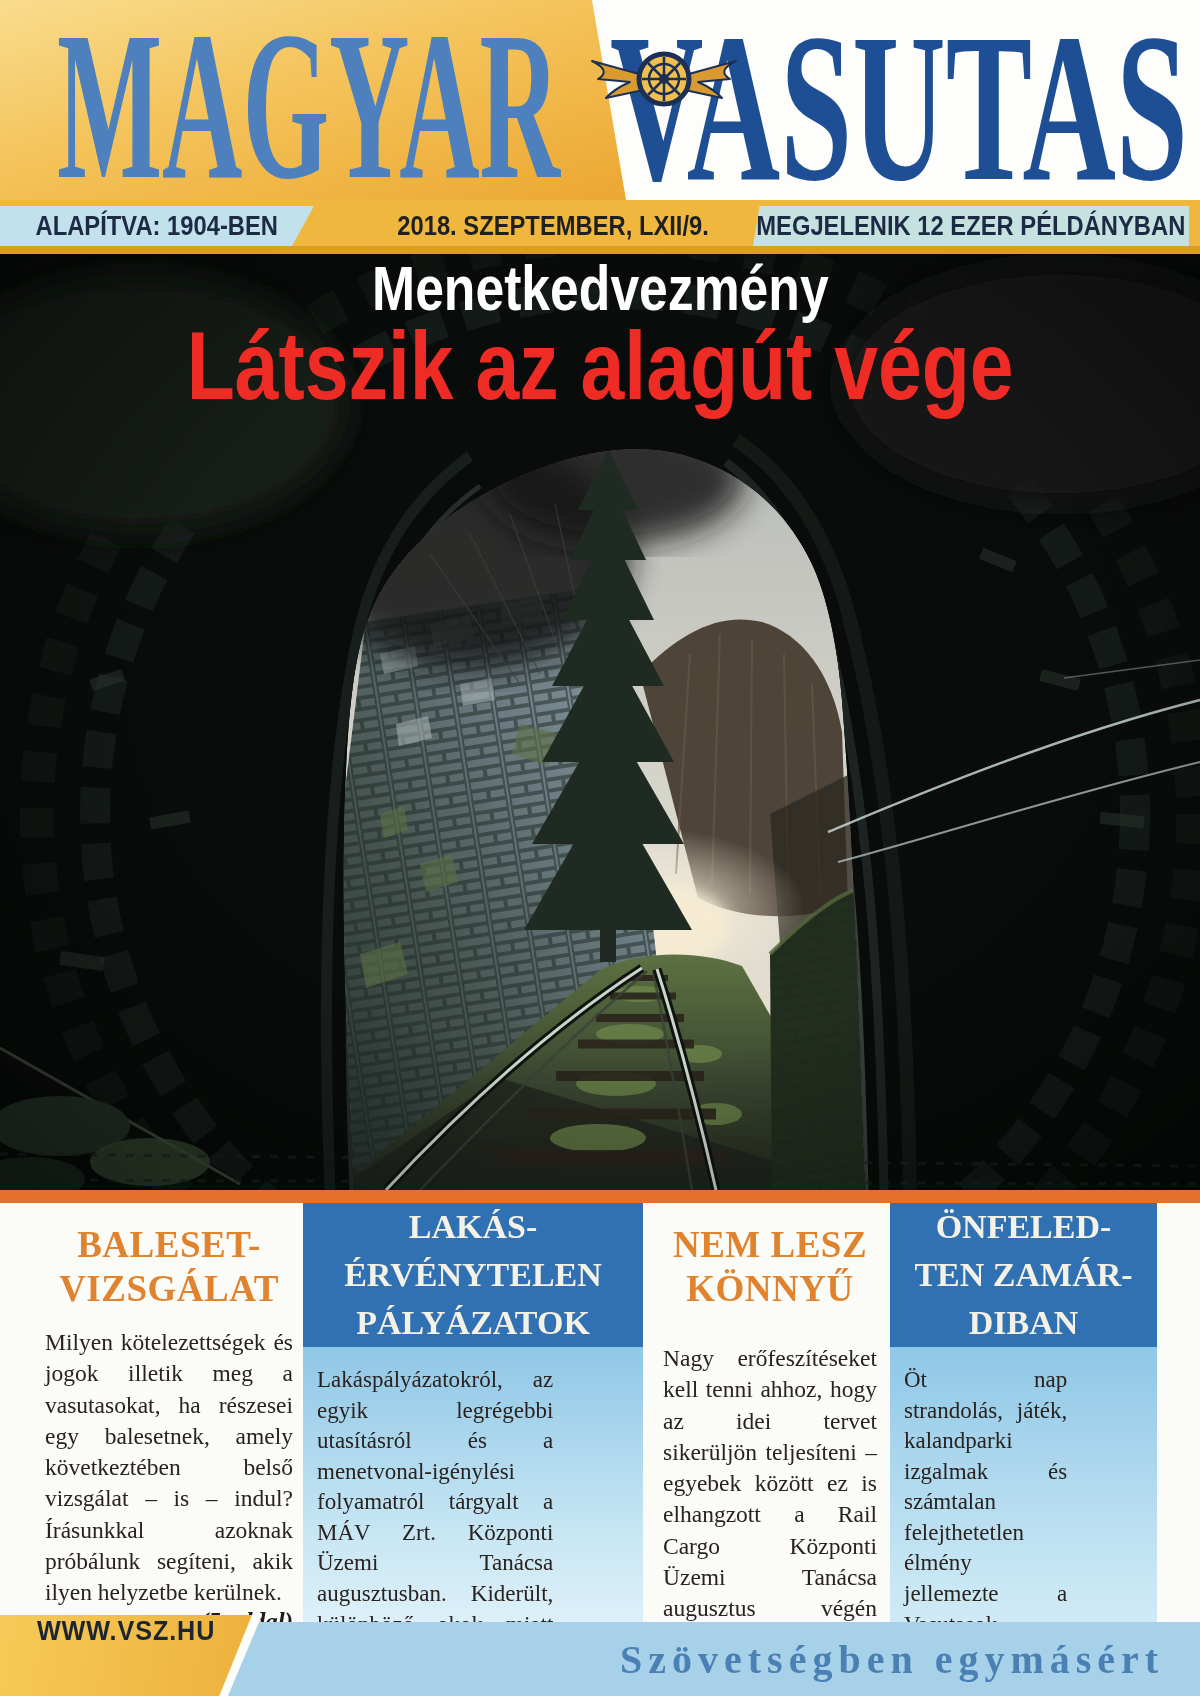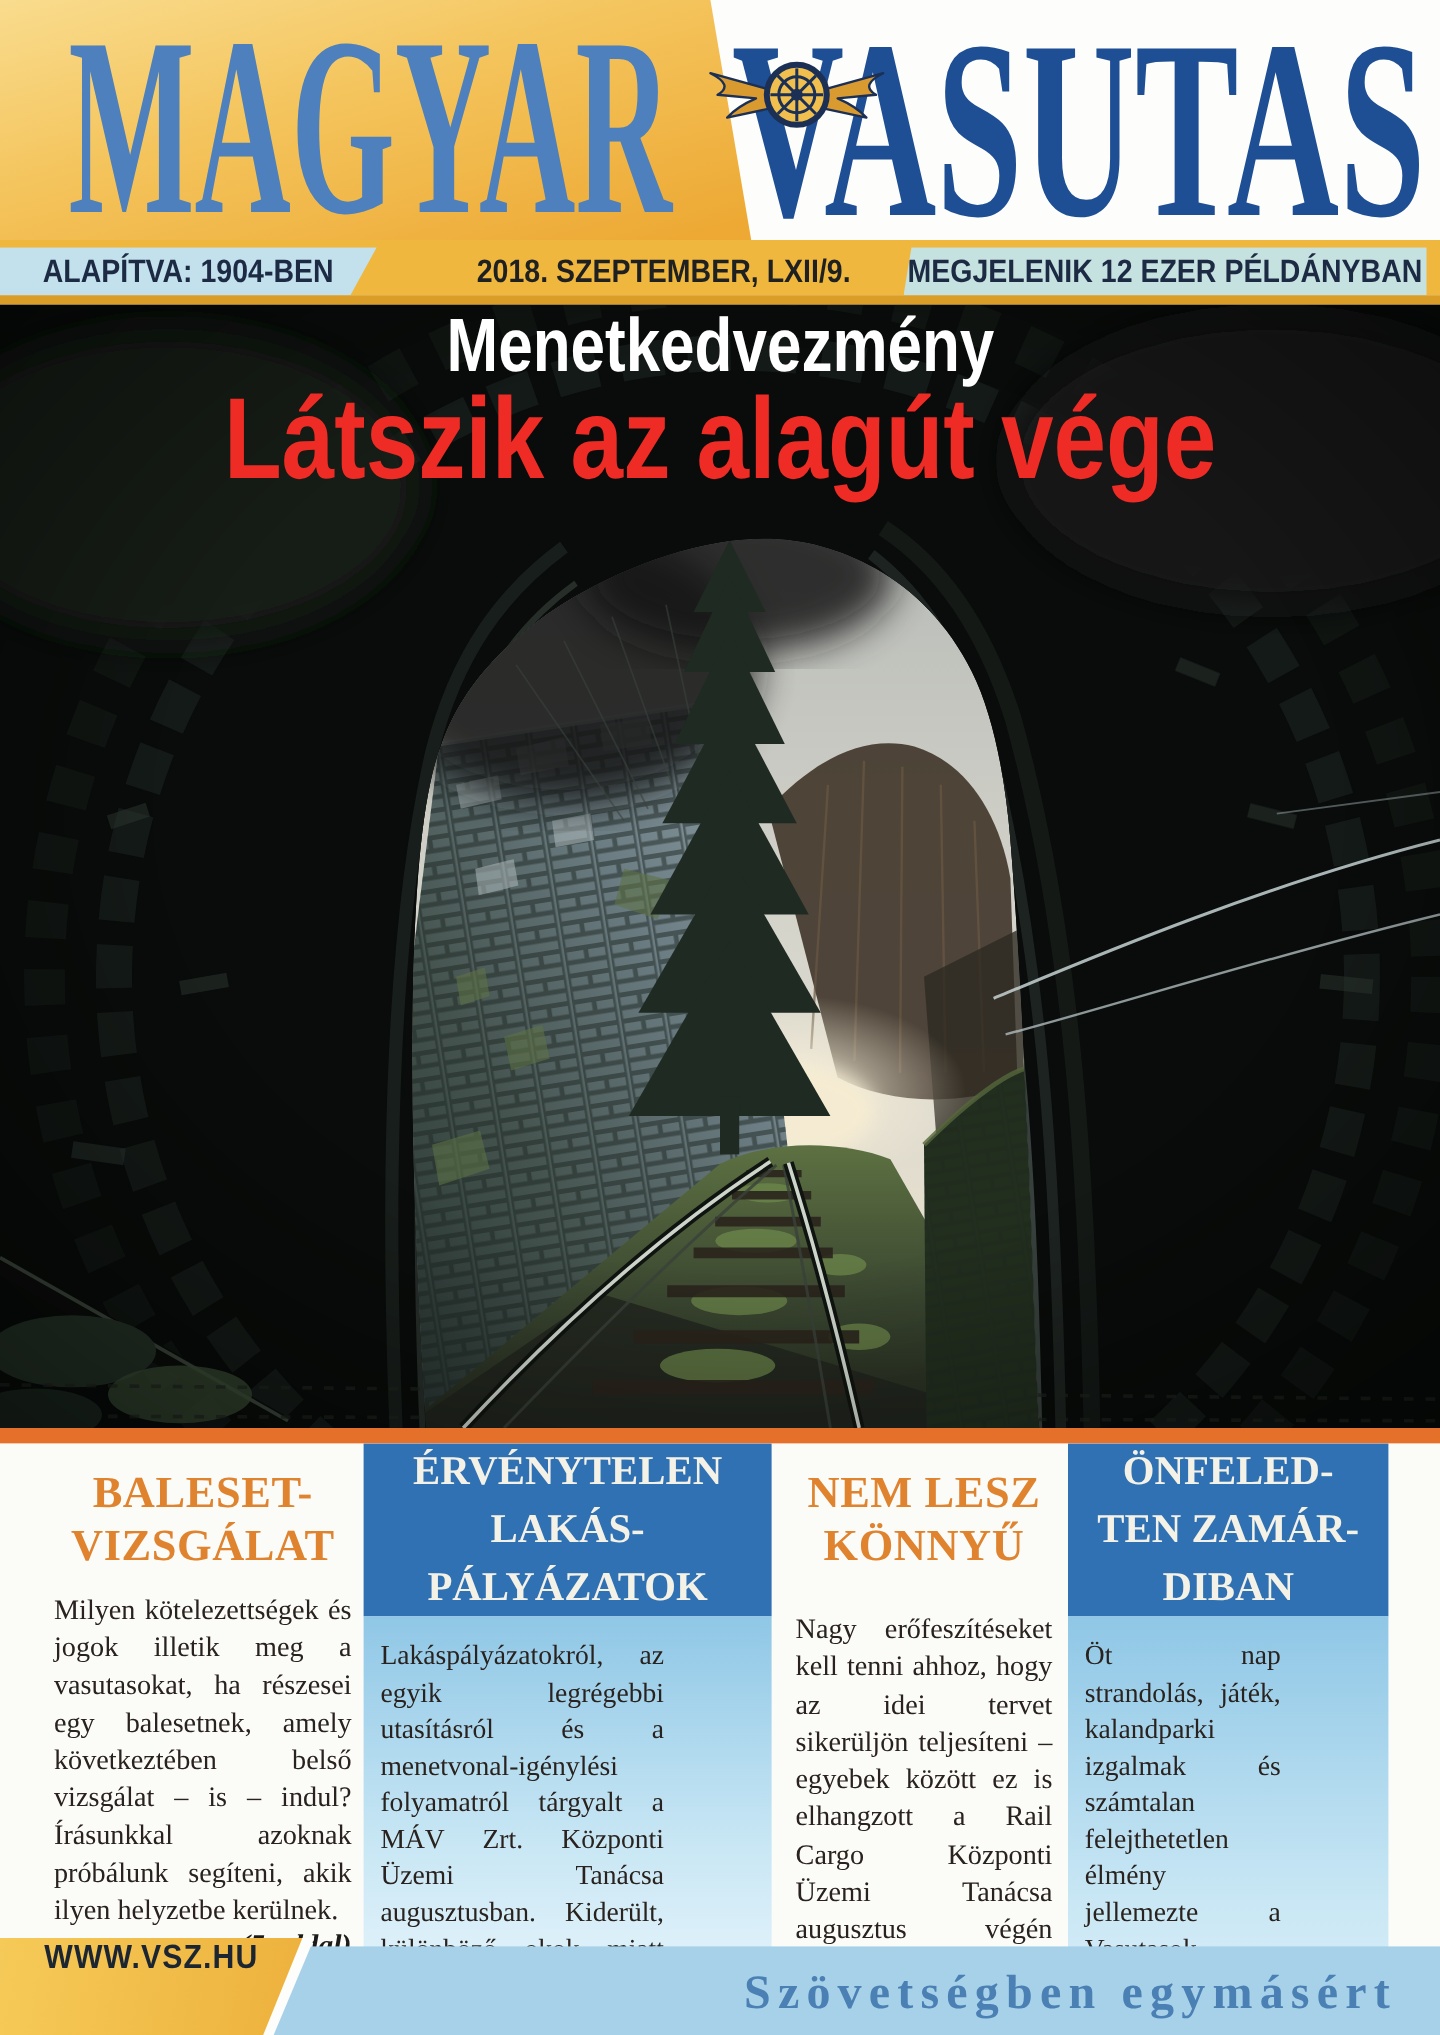--- a/index.html
+++ b/index.html
@@ -311,22 +311,22 @@
       <h2 class="orangehead">
         <span>BALESET-</span><br>
         <span>VIZSGÁLAT</span>
       </h2>
       <p>Milyen kötelezettségek és jogok illetik meg a vasutasokat, ha részesei egy balesetnek, amely következtében belső vizsgálat – is – indul? Írásunkkal azoknak próbálunk segíteni, akik ilyen helyzetbe kerülnek.</p>
       <div class="pageref">(5. oldal)</div>
     </article>
 
     <article class="col c2">
       <div class="bluehead">
+        <span>LAKÁS-</span>
         <span>ÉRVÉNYTELEN</span>
-        <span>LAKÁS-</span>
         <span>PÁLYÁZATOK</span>
       </div>
       <div class="bluebody">
         <p>Lakáspályázatokról, az egyik legrégebbi utasításról és a menetvonal-igénylési folyamatról tárgyalt a MÁV Zrt. Központi Üzemi Tanácsa augusztusban. Kiderült, különböző okok miatt még mindig minden harmadik lakáspályázat érvénytelen.</p>
         <div class="pageref">(6. oldal)</div>
       </div>
     </article>
 
     <article class="col c3">
       <h2 class="orangehead">

